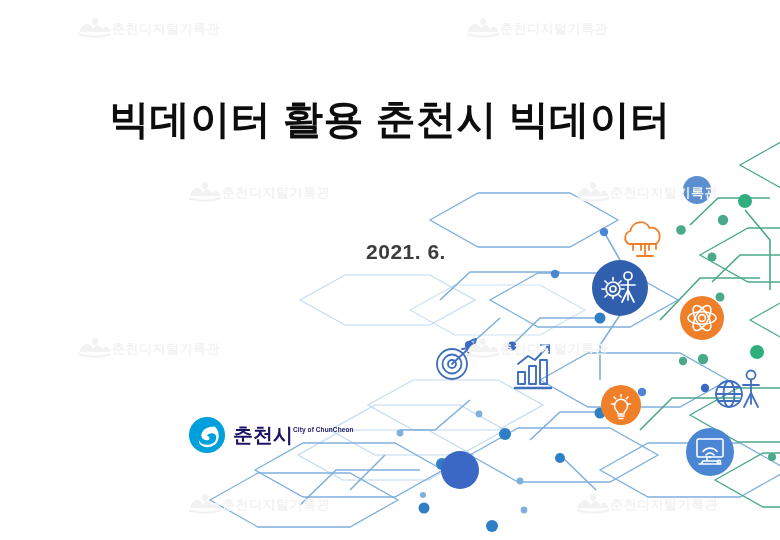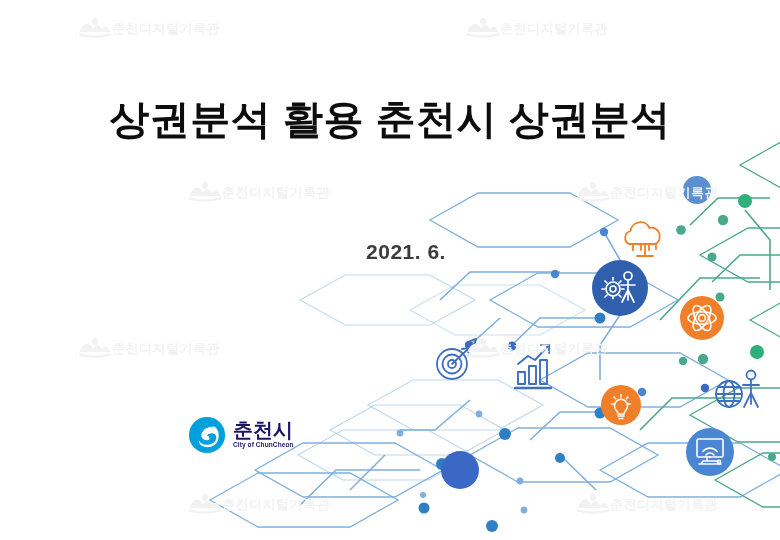--- a/index.html
+++ b/index.html
@@ -71,21 +71,21 @@
     align-items: center;
     gap: 7px;
   }
   #logo-mark {
     width: 38px;
     height: 38px;
     flex: 0 0 auto;
   }
   #logo-text-block {
     display: flex;
-    flex-direction: column;
+    flex-direction: row;
     justify-content: flex-start;
     line-height: 1;
     padding-bottom: 1px;
   }
   #logo-name {
     font-size: 20px;
     font-weight: bold;
     color: #1b1464;
     letter-spacing: 0px;
   }
@@ -294,21 +294,21 @@
           <circle cx="0" cy="5.2" r="1.1" fill="#ffffff" stroke="none"></circle>
           <path d="M-3 5 L-3 9 M-11 12 L11 12 M-7 9 L7 9 L9 12 L-9 12 Z"></path>
           <circle cx="9" cy="10" r="1.6"></circle>
         </g>
       </g>
 
     </g>
   </svg>
 
   <div id="title-block">
-    <div id="slide-title">상권분석 활용 춘천시 상권분석</div>
+    <div id="slide-title">빅데이터 활용 춘천시 빅데이터</div>
   </div>
 
   <div id="date-block">
     <div id="slide-date">2021. 6.</div>
   </div>
 
   <div id="city-logo">
     <svg id="logo-mark" viewBox="0 0 40 40" xmlns="http://www.w3.org/2000/svg">
       <circle cx="20" cy="20" r="19" fill="#00a0dd"></circle>
       <path d="M28 11 Q17 11 14.5 18 Q12.5 24 19 25.5 Q23 26.3 22.5 23 Q22.2 20.6 19.8 21

